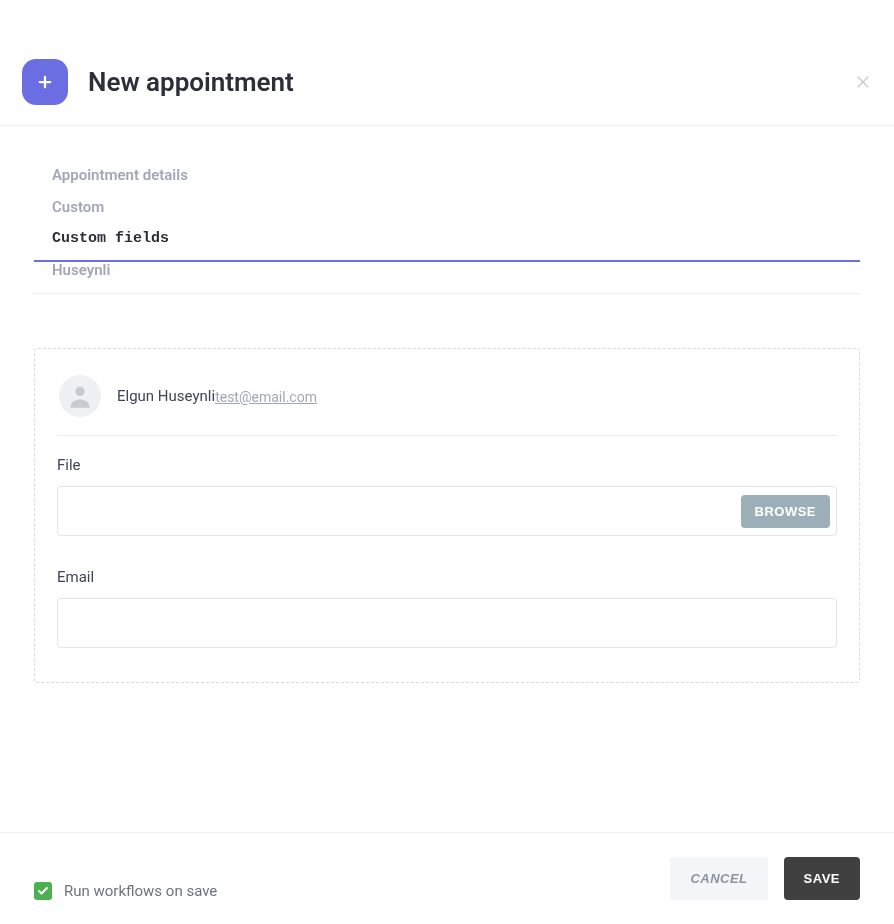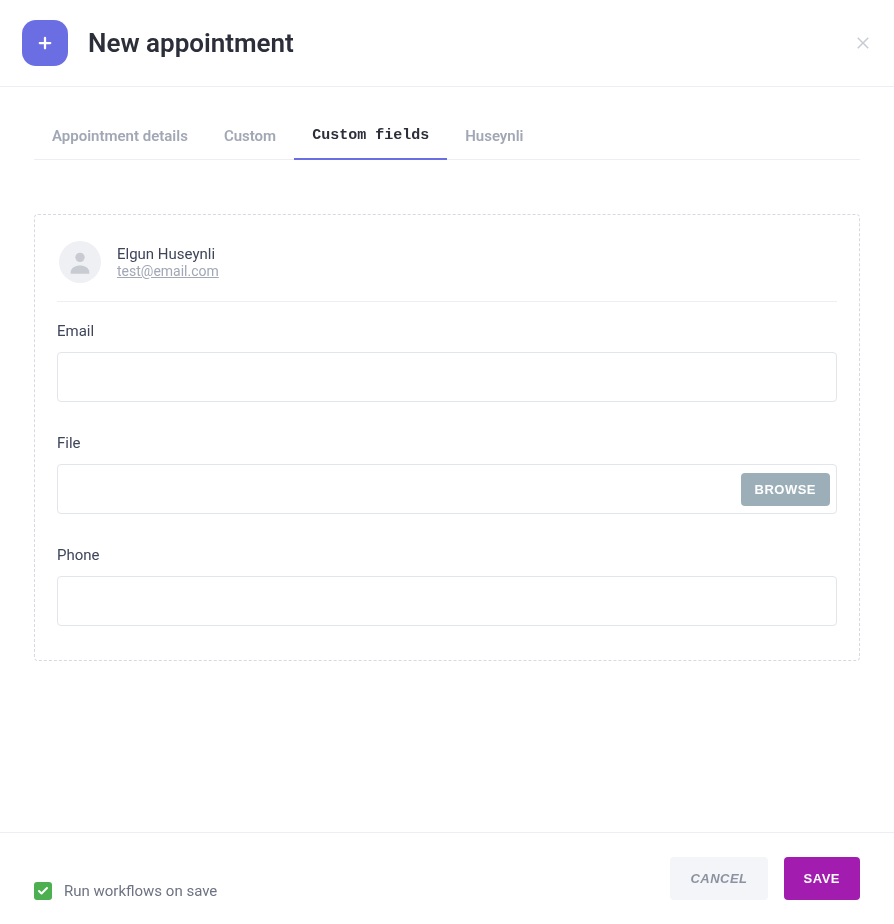--- a/index.html
+++ b/index.html
@@ -11,20 +11,21 @@
     height: 924px;
     overflow: hidden;
     position: relative;
   }
 
   .header {
     display: flex;
     align-items: center;
     padding: 20px 22px 20px 22px;
     border-bottom: 1px solid #eceef3;
+    margin-top: 39px;
   }
   .icon-btn-plus {
     width: 46px;
     height: 46px;
     background: #6b6ee3;
     border-radius: 14px;
     display: flex;
     align-items: center;
     justify-content: center;
     margin-right: 20px;
@@ -45,20 +46,21 @@
   .close-btn svg { width: 18px; height: 18px; }
 
   .content {
     padding: 40px 34px 0 34px;
   }
 
   .tabs {
     display: flex;
     border-bottom: 1px solid #eceef3;
     gap: 0;
+    flex-direction: column;
   }
   .tab {
     padding: 0 18px 14px 18px;
     font-size: 15px;
     font-weight: 600;
     color: #a2a7b5;
     cursor: pointer;
     position: relative;
   }
   .tab.active {
@@ -92,21 +94,21 @@
     height: 42px;
     border-radius: 50%;
     background: #eef0f4;
     display: flex;
     align-items: center;
     justify-content: center;
     margin-right: 16px;
     color: #c8cbd2;
   }
   .avatar svg { width: 28px; height: 28px; }
-  .user-info { display: flex; flex-direction: column; }
+  .user-info { display: flex; flex-direction: row; align-items: flex-end; }
   .user-name { font-size: 15px; color: #3e4559; }
   .user-email { font-size: 14px; color: #a2a7b5; text-decoration: underline; }
 
   .field-group { margin-bottom: 32px; }
   .field-group:last-child { margin-bottom: 6px; }
   .field-label {
     font-size: 15px;
     color: #3e4559;
     margin-bottom: 12px;
     display: block;
@@ -186,21 +188,21 @@
     font-weight: 700;
     letter-spacing: 0.5px;
     cursor: pointer;
   }
   .btn-cancel {
     background: #f4f5f8;
     color: #8d92a0;
     font-style: italic;
   }
   .btn-save {
-    background: #a21caf;
+    background: #404040;
     color: #fff;
   }
 </style>
 </head>
 <body>
 
 <div class="header">
   <div class="icon-btn-plus">
     <svg viewBox="0 0 24 24" fill="none" stroke="currentColor" stroke-width="3" stroke-linecap="round">
       <line x1="12" y1="5" x2="12" y2="19"></line>
@@ -233,35 +235,31 @@
           <path d="M4 21c0-4 4-6 8-6s8 2 8 6v1H4v-1z"></path>
         </svg>
       </div>
       <div class="user-info">
         <div class="user-name">Elgun Huseynli</div>
         <div class="user-email">test@email.com</div>
       </div>
     </div>
 
     <div class="field-group">
-      <label class="field-label">Email</label>
-      <input type="text" class="text-input" value="" style="">
-    </div>
-
-    <div class="field-group">
       <label class="field-label">File</label>
       <div class="file-input-wrap">
         <button class="browse-btn">BROWSE</button>
       </div>
     </div>
 
     <div class="field-group">
-      <label class="field-label">Phone</label>
+      <label class="field-label">Email</label>
       <input type="text" class="text-input" value="" style="">
     </div>
+
 
   </div>
 
 </div>
 
 <div class="footer">
   <div class="checkbox-row">
     <div class="checkbox">
       <svg viewBox="0 0 24 24" fill="none" stroke="currentColor" stroke-width="4" stroke-linecap="round" stroke-linejoin="round">
         <polyline points="20 6 9 17 4 12"></polyline>

